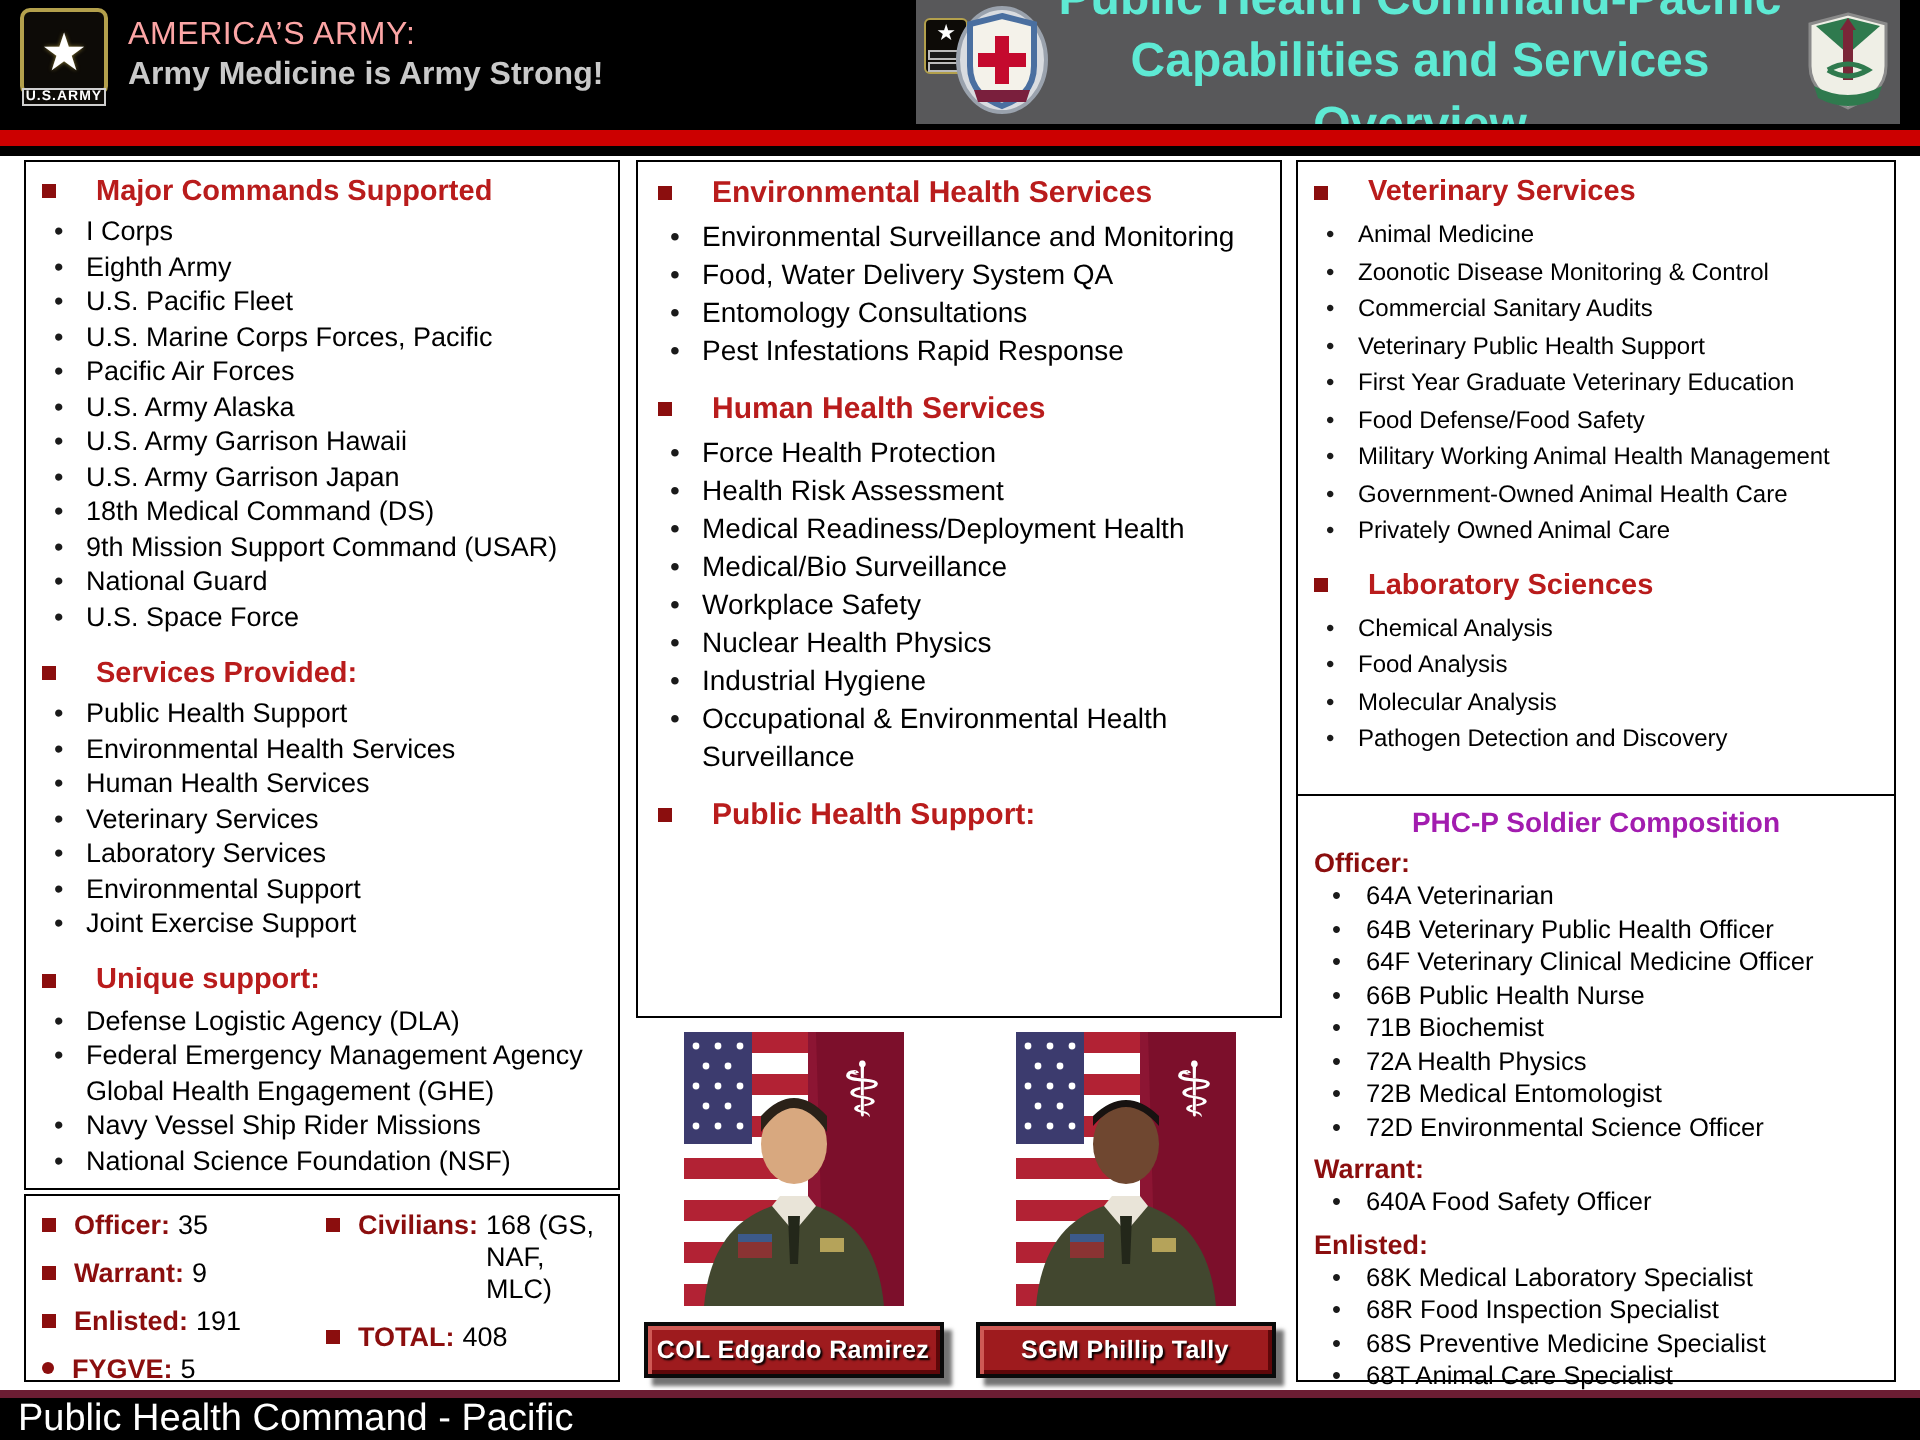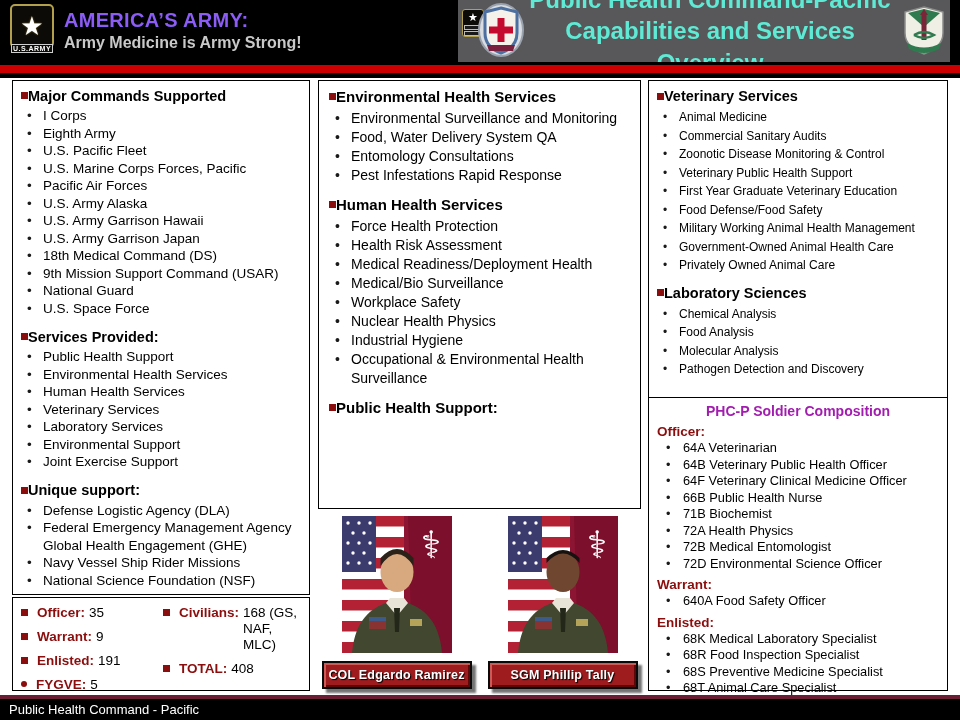--- a/index.html
+++ b/index.html
@@ -10,21 +10,21 @@
 
   
   .topbar { position:absolute; left:0; top:0; width:960px; height:62px; background:#000; }
   .army-logo { position:absolute; left:10px; top:4px; width:46px; height:54px; }
   .army-box { width:40px; height:40px; background:#0d0b07; border:2px solid #B3A04C; border-radius:5px;
               display:flex; align-items:center; justify-content:center; }
   .army-star { color:#fff; font-size:26px; line-height:1; text-shadow:0 0 2px #8a7a33; }
   .army-label { margin-top:-4px; margin-left:1px; background:#0d0b07; border:1px solid #cfcfcf; color:#fff;
                 font-size:7px; font-weight:bold; text-align:center; width:40px; letter-spacing:0.5px; }
   .brand { position:absolute; left:64px; top:9px; }
-  .brand-title { color:#8b5cf6; font-weight:700; font-size:20px; letter-spacing:0.3px; }
+  .brand-title { color:#fca5a5; font-weight:400; font-size:16px; letter-spacing:0.3px; }
   .brand-sub { color:#C9C9C9; font-weight:bold; font-size:16px; margin-top:2px; }
 
   .title-panel { position:absolute; left:458px; top:0; width:492px; height:62px; background:#58585A; }
   .title-emblems { position:absolute; left:4px; top:3px; display:flex; align-items:flex-start; }
   .mini-army { width:20px; height:26px; background:#0d0b07; border:1px solid #B3A04C; border-radius:3px;
                display:flex; flex-direction:column; align-items:center; margin-top:6px; }
   .mini-star { color:#fff; font-size:11px; line-height:14px; }
   .mini-strip { width:16px; height:4px; background:#1a1a1a; border:1px solid #bbb; margin-top:1px; }
   .crest-left { margin-left:-6px; }
   .title-text { position:absolute; left:64px; right:52px; top:0; height:62px;
@@ -39,21 +39,21 @@
   .box { position:absolute; background:#fff; border:1.5px solid #000; box-sizing:border-box; }
   .box-left-main  { left:12px;  top:80px;  width:298px; height:515px; padding:5px 8px 2px 8px; }
   .box-left-stats { left:12px;  top:597px; width:298px; height:94px;  padding:4px 8px; }
   .box-mid-main   { left:318px; top:80px;  width:323px; height:429px; padding:5px 10px 2px 10px; }
   .photos-area    { position:absolute; left:318px; top:512px; width:323px; height:180px; }
   .box-right      { left:648px; top:80px;  width:300px; height:611px; padding:0; }
   .right-top      { padding:5px 8px 2px 8px; height:316px; box-sizing:border-box; }
   .right-bottom   { border-top:1.5px solid #000; padding:2px 8px 2px 8px; }
 
   
-  .sec-head { display:flex; align-items:center; gap:0; color:#000000; font-weight:bold; }
+  .sec-head { display:flex; align-items:center; gap:20px; color:#b91c1c; font-weight:bold; }
   .sq { width:7px; height:7px; background:#8B0E0E; flex:none; }
   ul.blist { list-style:none; margin:2px 0 0 0; padding:0; }
   .blist li { position:relative; padding-left:22px; }
   .blist li::before { content:"\2022"; position:absolute; left:6px; color:#1a1a1a; }
 
   .c1 .sec-head { font-size:14.5px; height:19px; }
   .c1 .blist li { font-size:13.5px; line-height:17.5px; }
   .c1 .sec { margin-bottom:10px; }
 
   .c2 .sec-head { font-size:15px; height:21px; }
@@ -88,21 +88,21 @@
   svg.photo { width:110px; height:137px; display:block; }
   .plate { margin-top:8px; width:146px; height:24px; background:#9E1B1E; border:2px solid #0a0a0a;
            box-shadow: inset 2px 2px 0 #cf5a55, inset -2px -2px 0 #5e0709, 4px 4px 2px rgba(0,0,0,0.55);
            color:#fff; font-weight:bold; font-size:12.5px; display:flex; align-items:center; justify-content:center;
            text-shadow:1px 1px 1px #000; letter-spacing:0.2px; }
 
   
   .footer-line { position:absolute; left:0; top:695px; width:960px; height:4px; background:#6B1D33; }
   .footer { position:absolute; left:0; top:699px; width:960px; height:21px; background:#000;
             display:flex; align-items:center; box-sizing:border-box; padding-left:9px;
-            color:#fff; font-size:13px; }
+            color:#fff; font-size:19px; }
   .classification { position:absolute; left:430px; top:699px; width:130px; height:21px; background:#8DC63F;
                     color:#000; font-weight:bold; font-size:13px; display:flex; align-items:center; justify-content:center;margin-top:36px; }
 </style>
 </head>
 <body>
 
 <div class="slide">
 
   <div class="topbar">
     <div class="army-logo">
@@ -372,22 +372,22 @@
 
   <div class="box box-right">
     <div class="right-top c3">
       <div class="sec">
         <div class="sec-head">
           <span class="sq"></span>
           <span>Veterinary Services</span>
         </div>
         <ul class="blist">
             <li>Animal Medicine</li>
+            <li>Zoonotic Disease Monitoring &amp; Control</li>
             <li>Commercial Sanitary Audits</li>
-            <li>Zoonotic Disease Monitoring &amp; Control</li>
             <li>Veterinary Public Health Support</li>
             <li>First Year Graduate Veterinary Education</li>
             <li>Food Defense/Food Safety</li>
             <li>Military Working Animal Health Management</li>
             <li>Government-Owned Animal Health Care</li>
             <li>Privately Owned Animal Care</li>
           </ul>
       </div>
       <div class="sec">
         <div class="sec-head">

